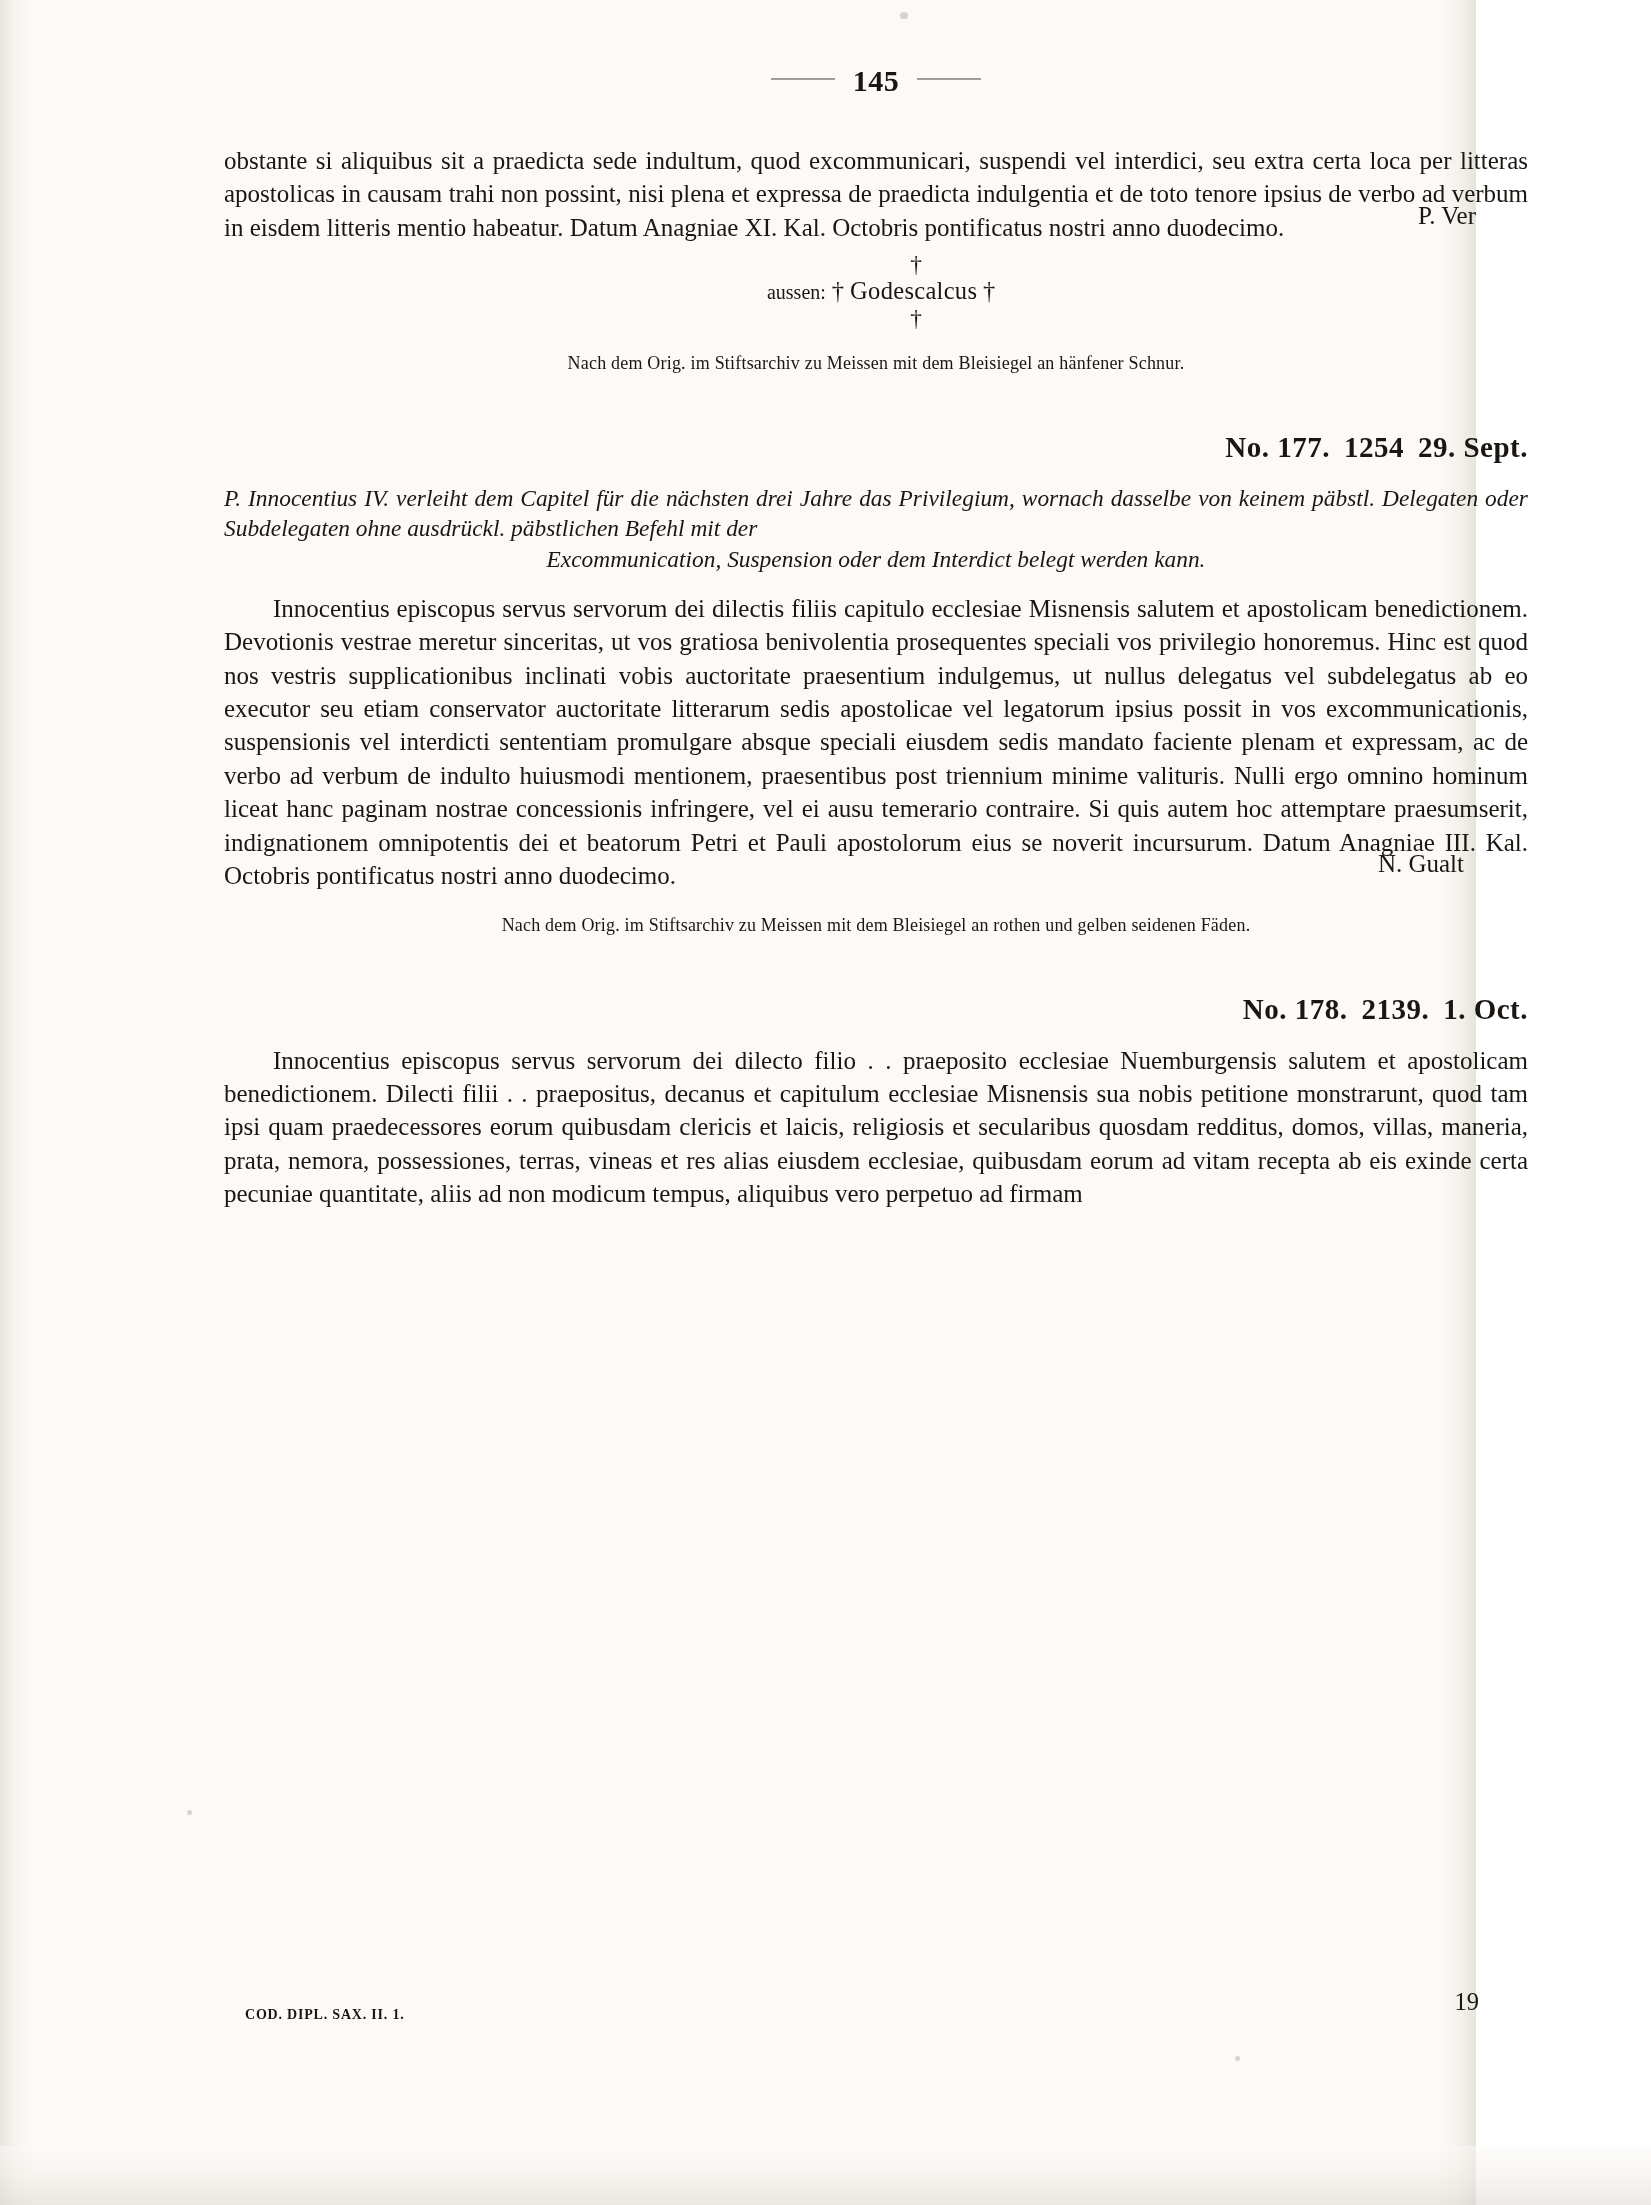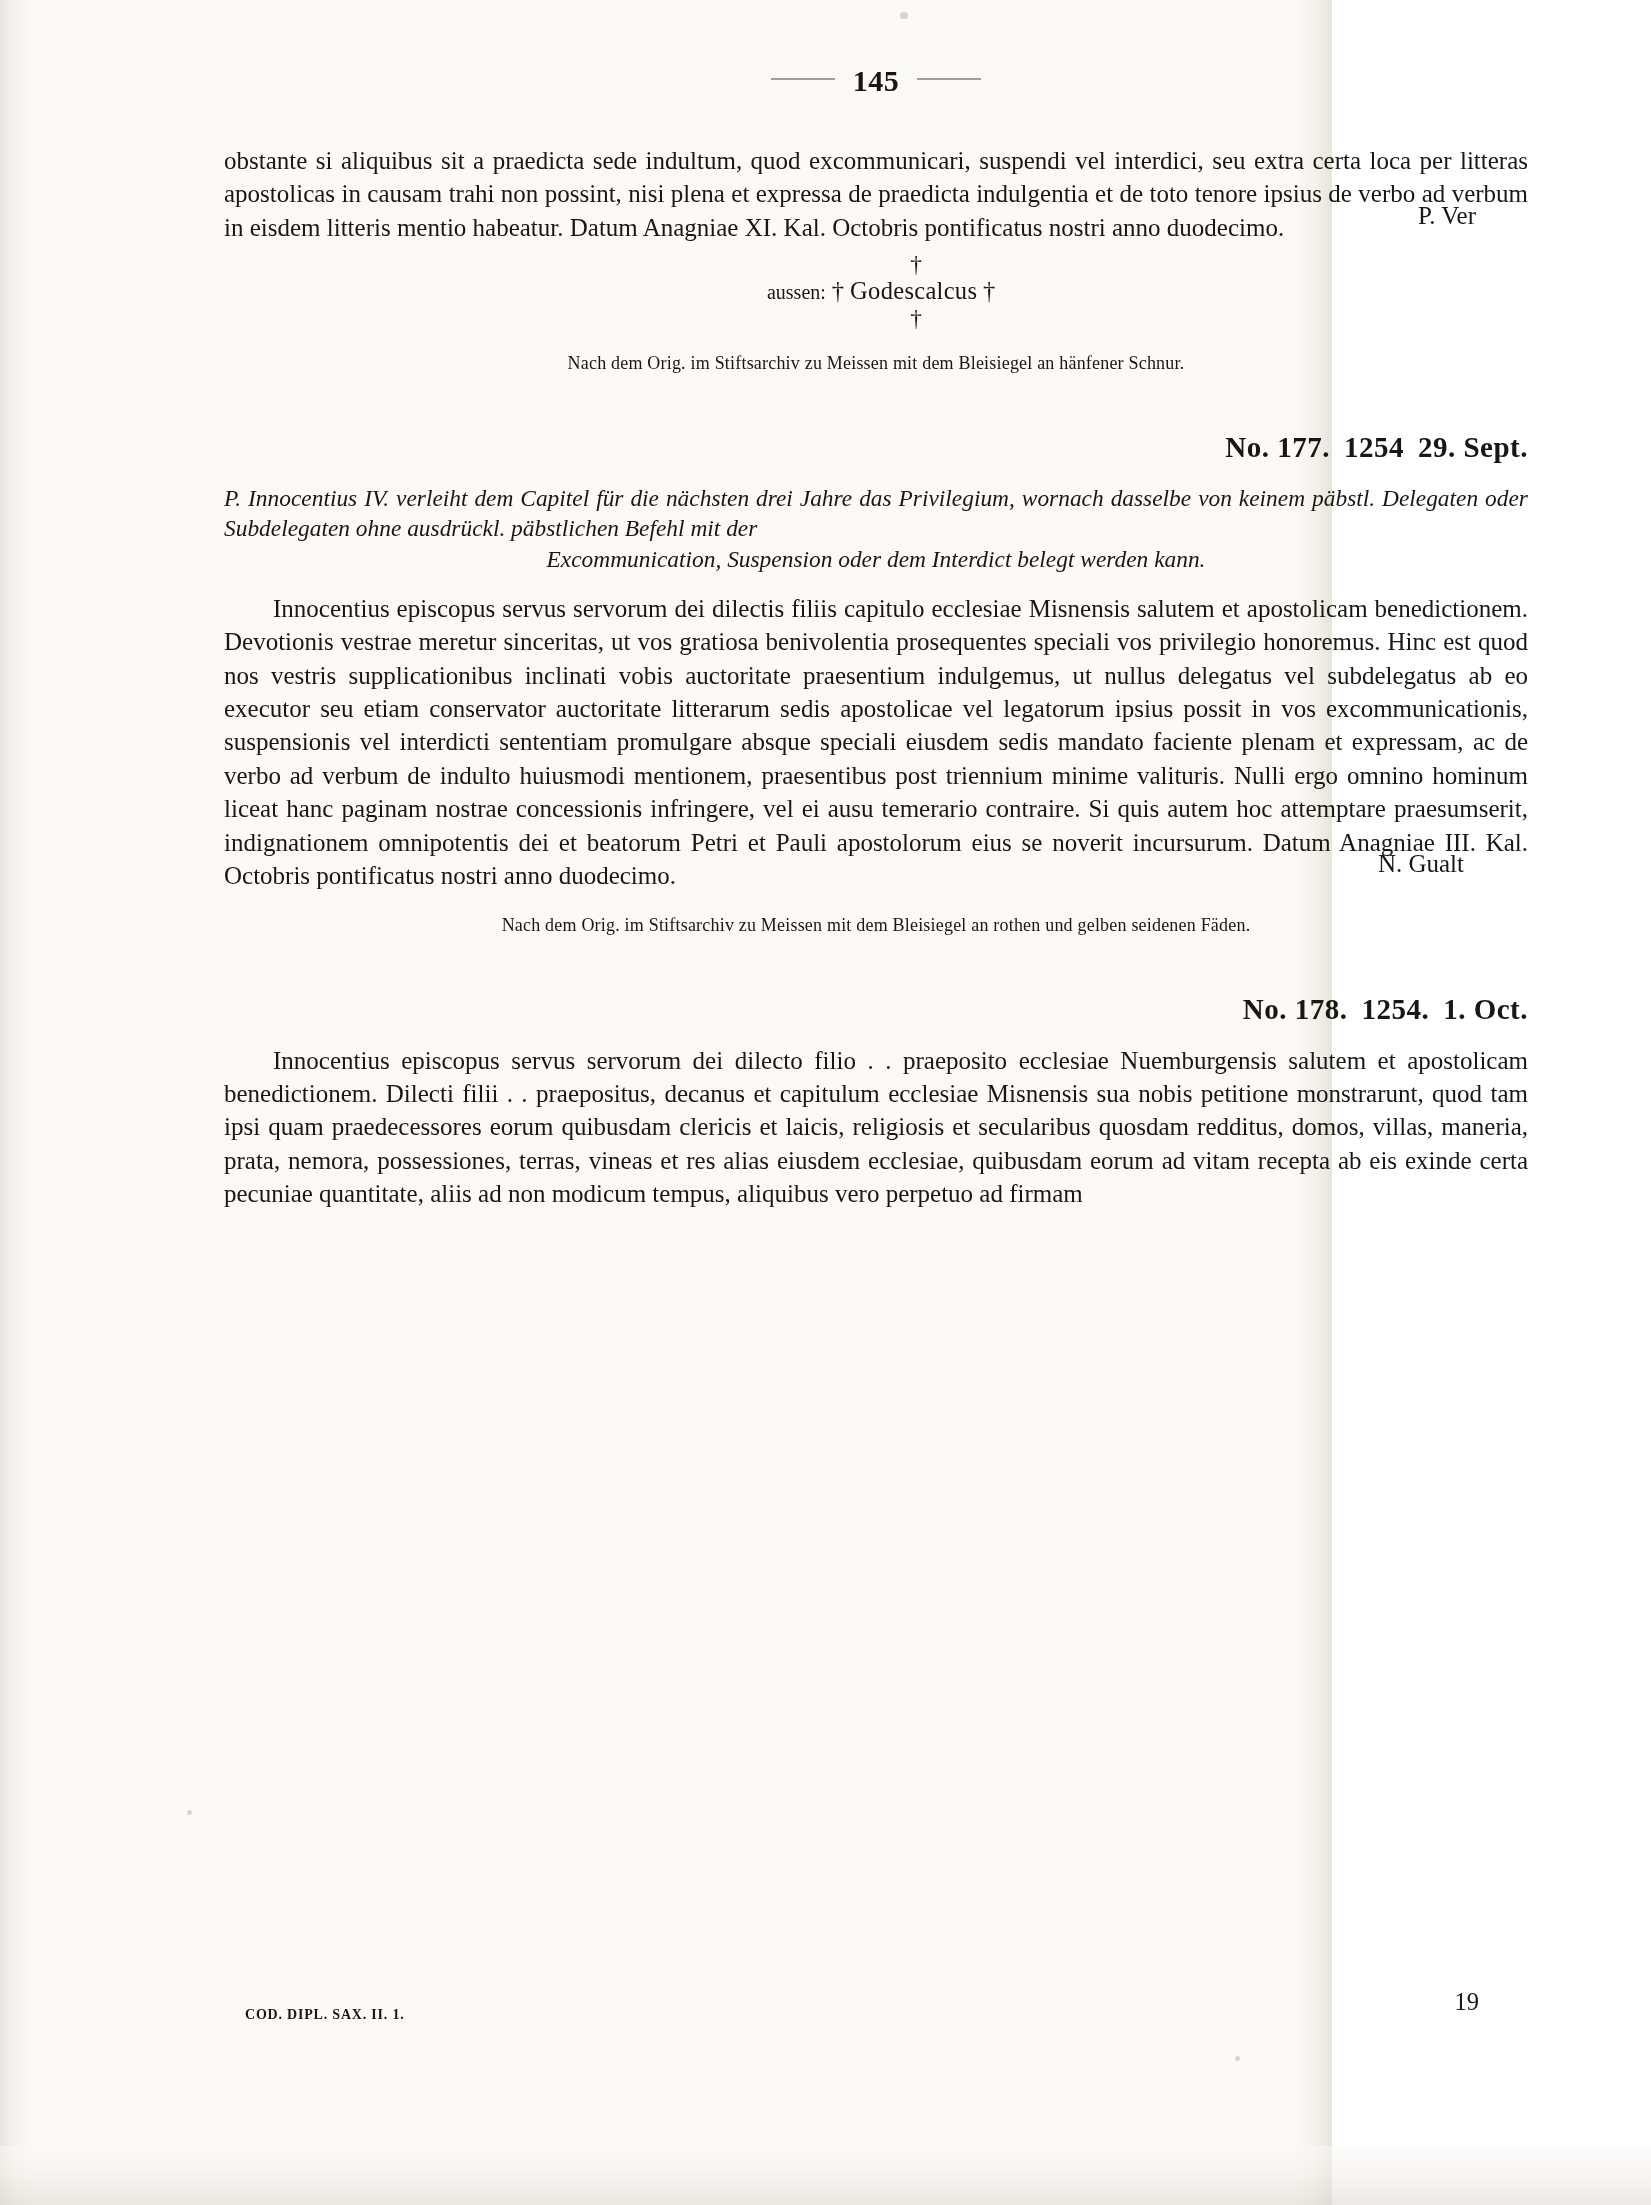--- a/index.html
+++ b/index.html
@@ -11,21 +11,21 @@
     width: 1652px;
     height: 2205px;
     position: relative;
     font-family: "Liberation Serif", serif;
     color: #1a1713;
     overflow: hidden;
   }
   .page {
     position: absolute;
     left: 0; top: 0;
-    width: 1332px;
+    width: 1476px;
     height: 2205px;
     background: #fbfaf7;
   }
   
   .edge-left {
     position: absolute;
     left: 0; top: 0; width: 32px; height: 2205px;
     background: linear-gradient(to right, #d8d4cc 0%, #efece6 40%, #fbfaf7 100%);
     opacity: .55;
   }
@@ -245,21 +245,21 @@
       <p class="para indent">Innocentius episcopus servus servorum dei dilectis filiis capitulo ecclesiae Misnensis salutem et apostolicam benedictionem.  Devotionis vestrae meretur sinceritas, ut vos gratiosa benivolentia prosequentes speciali vos privilegio honoremus.  Hinc est quod nos vestris supplicationibus inclinati vobis auctoritate praesentium indulgemus, ut nullus delegatus vel subdelegatus ab eo executor seu etiam conservator auctoritate litterarum sedis apostolicae vel legatorum ipsius possit in vos excommunicationis, suspensionis vel interdicti sententiam promulgare absque speciali eiusdem sedis mandato faciente plenam et expressam, ac de verbo ad verbum de indulto huiusmodi mentionem, praesentibus post triennium minime valituris.  Nulli ergo omnino hominum liceat hanc paginam nostrae concessionis infringere, vel ei ausu temerario contraire. Si quis autem hoc attemptare praesumserit, indignationem omnipotentis dei et beatorum Petri et Pauli apostolorum eius se noverit incursurum.  Datum Anagniae III. Kal. Octobris pontificatus nostri anno duodecimo.</p>
       <div class="sig-line">
         <span class="sig" style="right:64px;">N. Gualt</span>
       </div>
     </div>
 
 
     <div class="note">Nach dem Orig. im Stiftsarchiv zu Meissen mit dem Bleisiegel an rothen und gelben seidenen Fäden.</div>
 
     <div class="sec-title">
-      <span>No. 178.</span><span class="sp"></span><span>1254.</span><span class="sp"></span><span>1. Oct.</span>
+      <span>No. 178.</span><span class="sp"></span><span>2139.</span><span class="sp"></span><span>1. Oct.</span>
     </div>
 
 
     <div class="bodyblock">
       <p class="para indent">Innocentius episcopus servus servorum dei dilecto filio . . praeposito ecclesiae Nuemburgensis salutem et apostolicam benedictionem.  Dilecti filii . . praepositus, decanus et capitulum ecclesiae Misnensis sua nobis petitione monstrarunt, quod tam ipsi quam praedecessores eorum quibusdam clericis et laicis, religiosis et secularibus quosdam redditus, domos, villas, maneria, prata, nemora, possessiones, terras, vineas et res alias eiusdem ecclesiae, quibusdam eorum ad vitam recepta ab eis exinde certa pecuniae quantitate, aliis ad non modicum tempus, aliquibus vero perpetuo ad firmam</p>
     </div>
 
   </div>
 
   <div class="footer">

